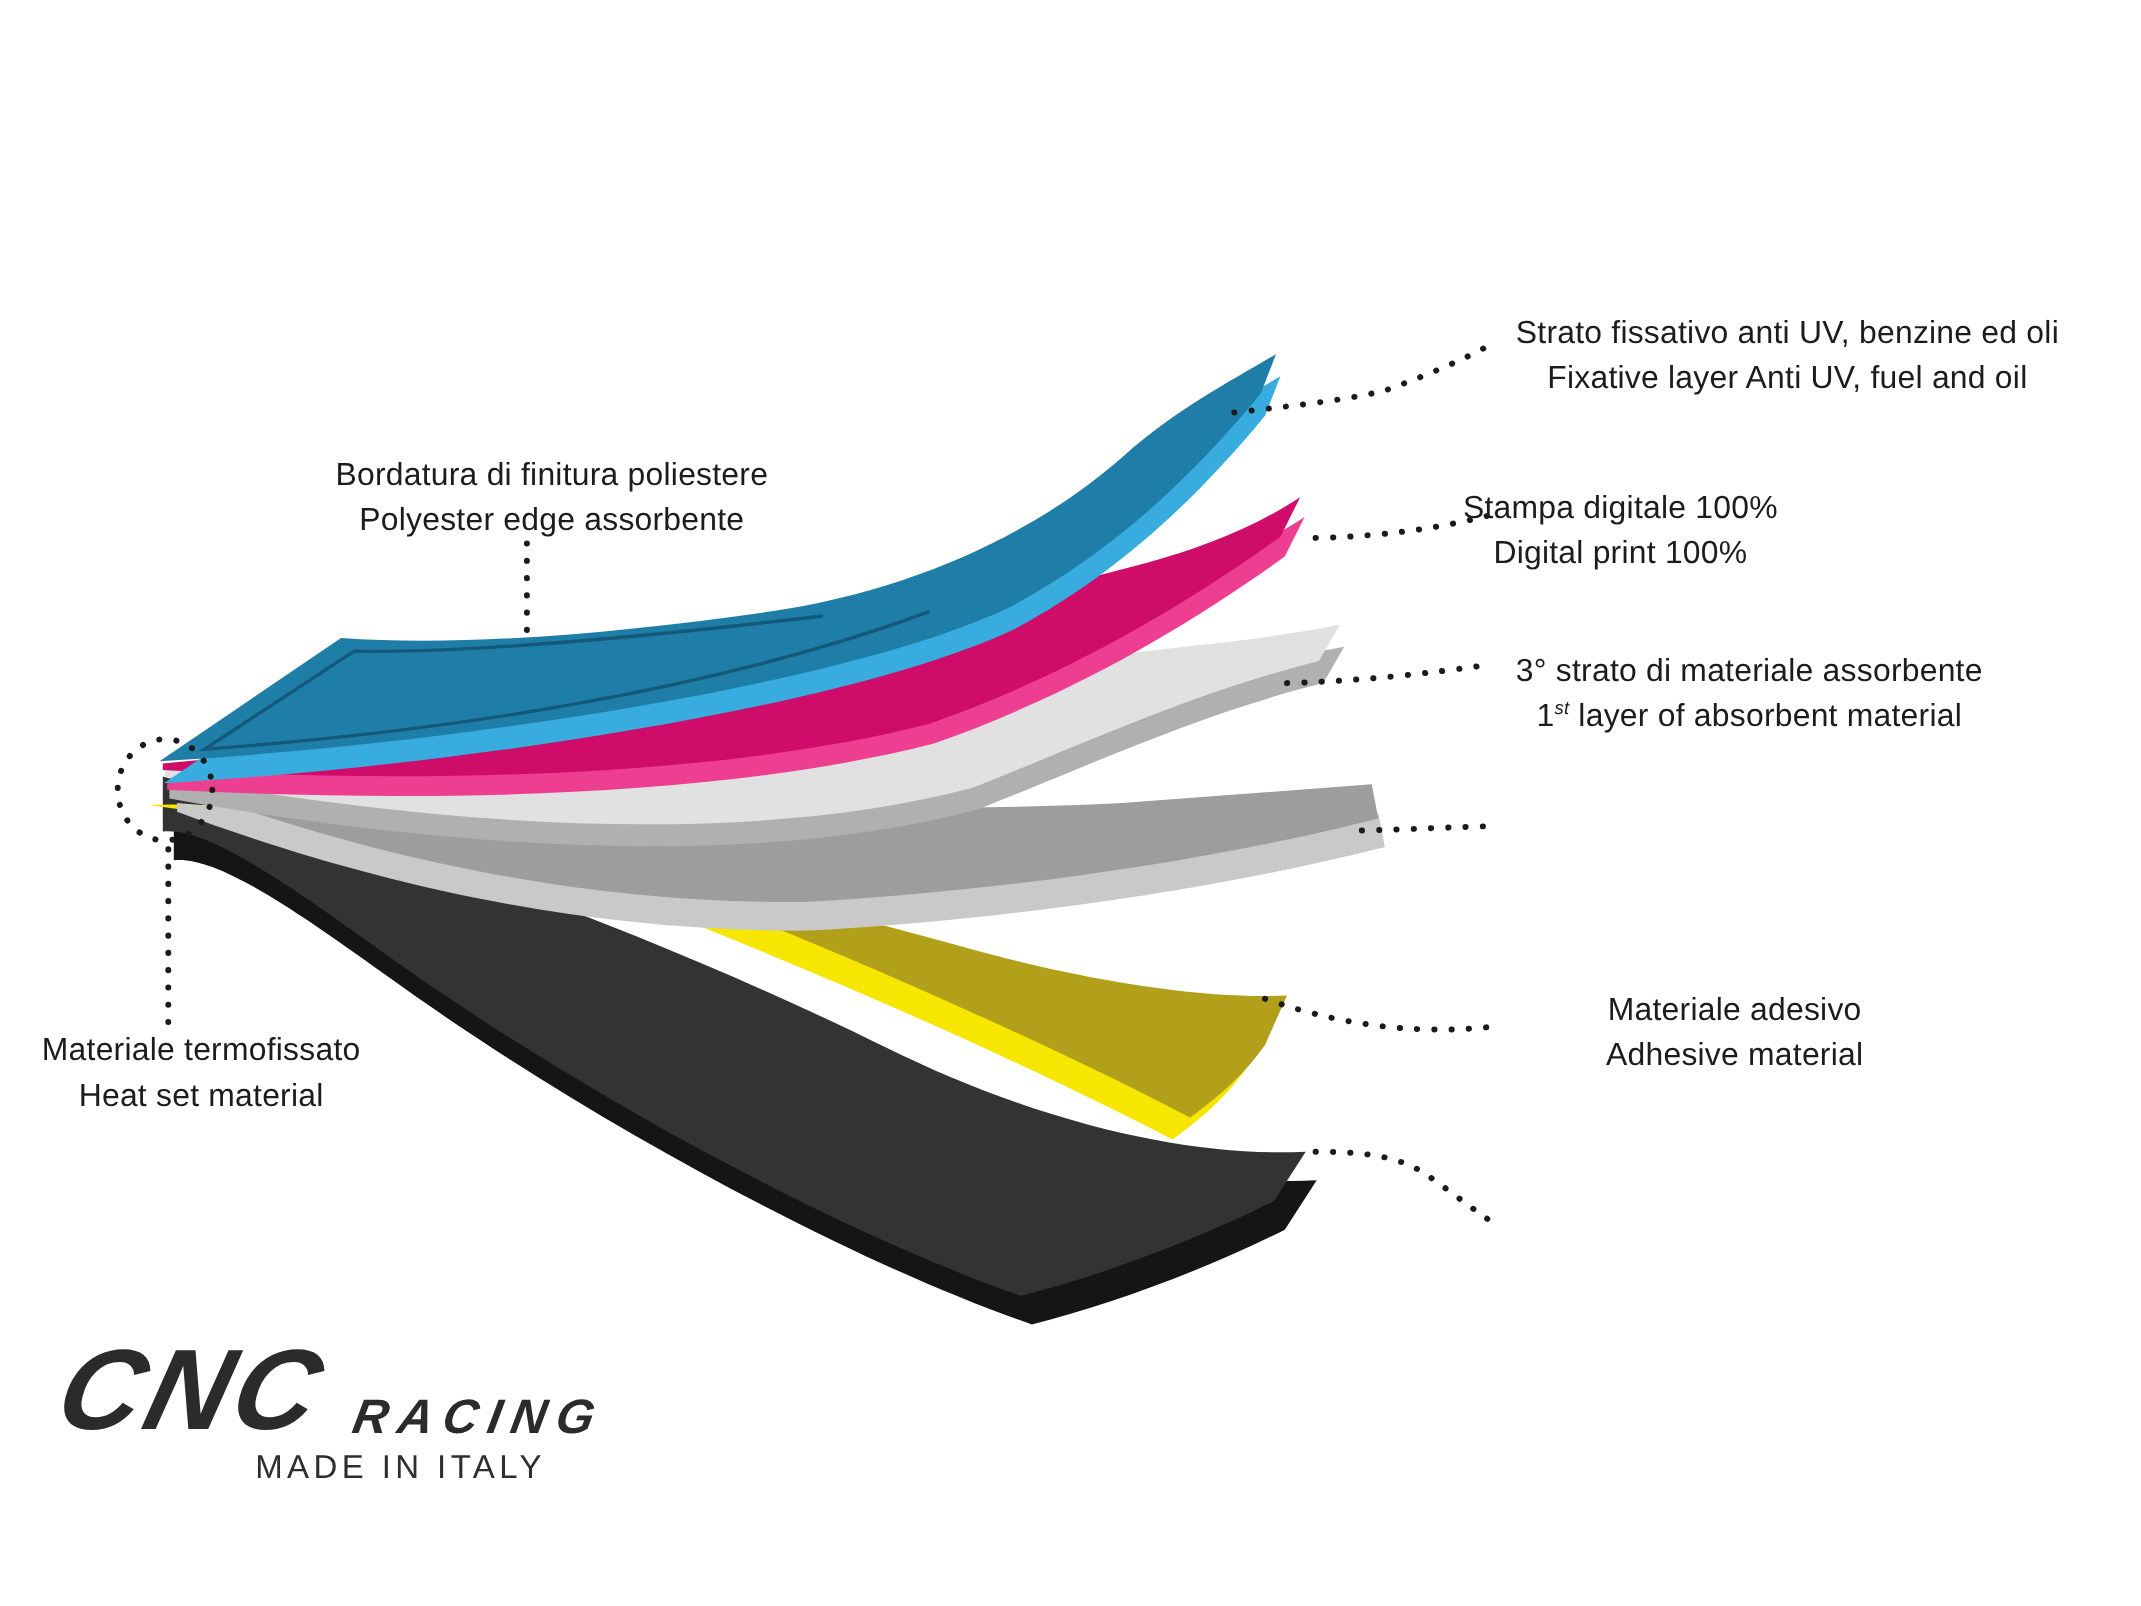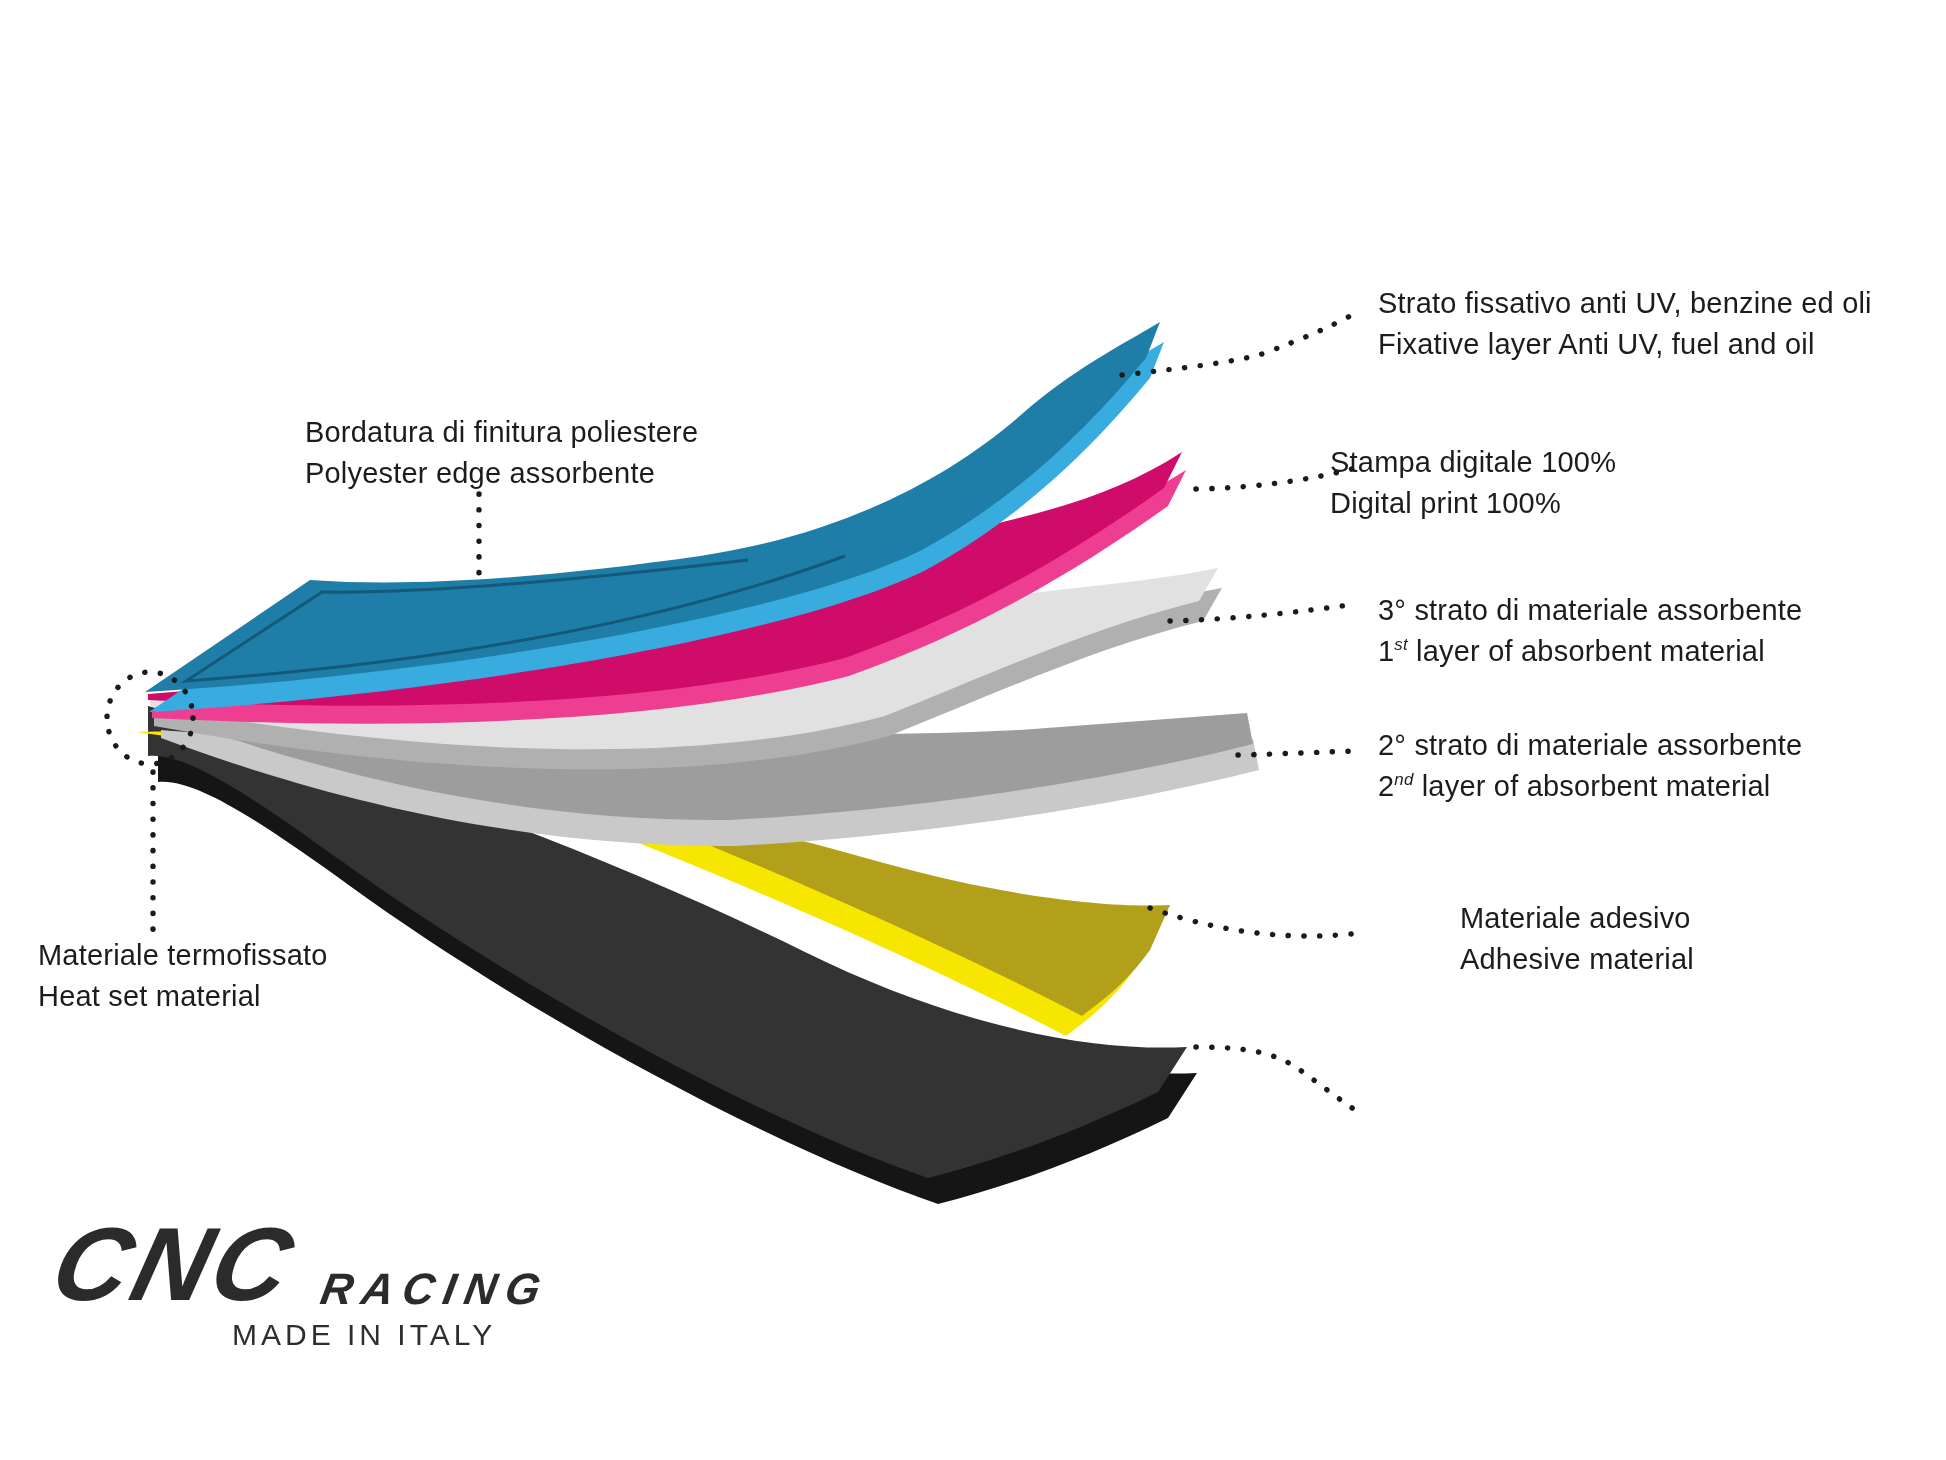--- a/index.html
+++ b/index.html
@@ -1,20 +1,20 @@
 <!DOCTYPE html>
 <html><head>
 <meta charset="utf-8">
 <style>
   html,body{margin:0;padding:0;background:#ffffff;}
   .stage{position:relative;width:1946px;height:1460px;background:#ffffff;overflow:hidden;
          font-family:"Liberation Sans",sans-serif;}
   .stage svg{position:absolute;left:0;top:0;}
   .lbl{position:absolute;font-size:29px;line-height:41px;color:#1c1c1c;
-       letter-spacing:.2px;white-space:nowrap;}
+       letter-spacing:.2px;white-space:nowrap;text-align:center;}
   .lbl sup{font-size:.58em;vertical-align:super;line-height:0;font-style:italic;}
   .logo-row{position:absolute;left:56px;top:1212px;display:flex;align-items:flex-end;gap:28px;}
   .logo-cnc{display:inline-block;font-weight:bold;font-style:italic;font-size:104px;line-height:1;
             letter-spacing:4px;color:#2b2b2b;transform:skewX(-14deg);}
   .logo-racing{display:inline-block;font-weight:bold;font-style:italic;font-size:44px;line-height:1;
             letter-spacing:9px;color:#2b2b2b;transform:skewX(-10deg);padding-bottom:5px;}
   .logo-tagline{position:absolute;left:232px;top:1320px;font-size:30px;line-height:1;
             letter-spacing:4px;color:#2e2e2e;}
 </style>
 </head>
@@ -76,24 +76,20 @@
   <div class="lbl" style="left:1330px;top:442px">
     <div>Stampa digitale 100%</div>
     <div>Digital print 100%</div>
   </div>
 
   <div class="lbl" style="left:1378px;top:590px">
     <div>3° strato di materiale assorbente</div>
     <div><span>1</span><sup>st</sup><span> layer of absorbent material</span></div>
   </div>
 
-  <div class="lbl" style="left:1378px;top:725px">
-    <div>2° strato di materiale assorbente</div>
-    <div><span>2</span><sup>nd</sup><span> layer of absorbent material</span></div>
-  </div>
 
   <div class="lbl" style="left:1460px;top:898px">
     <div>Materiale adesivo</div>
     <div>Adhesive material</div>
   </div>
 
 
   <div class="lbl" style="left:305px;top:412px">
     <div>Bordatura di finitura poliestere</div>
     <div>Polyester edge assorbente</div>

